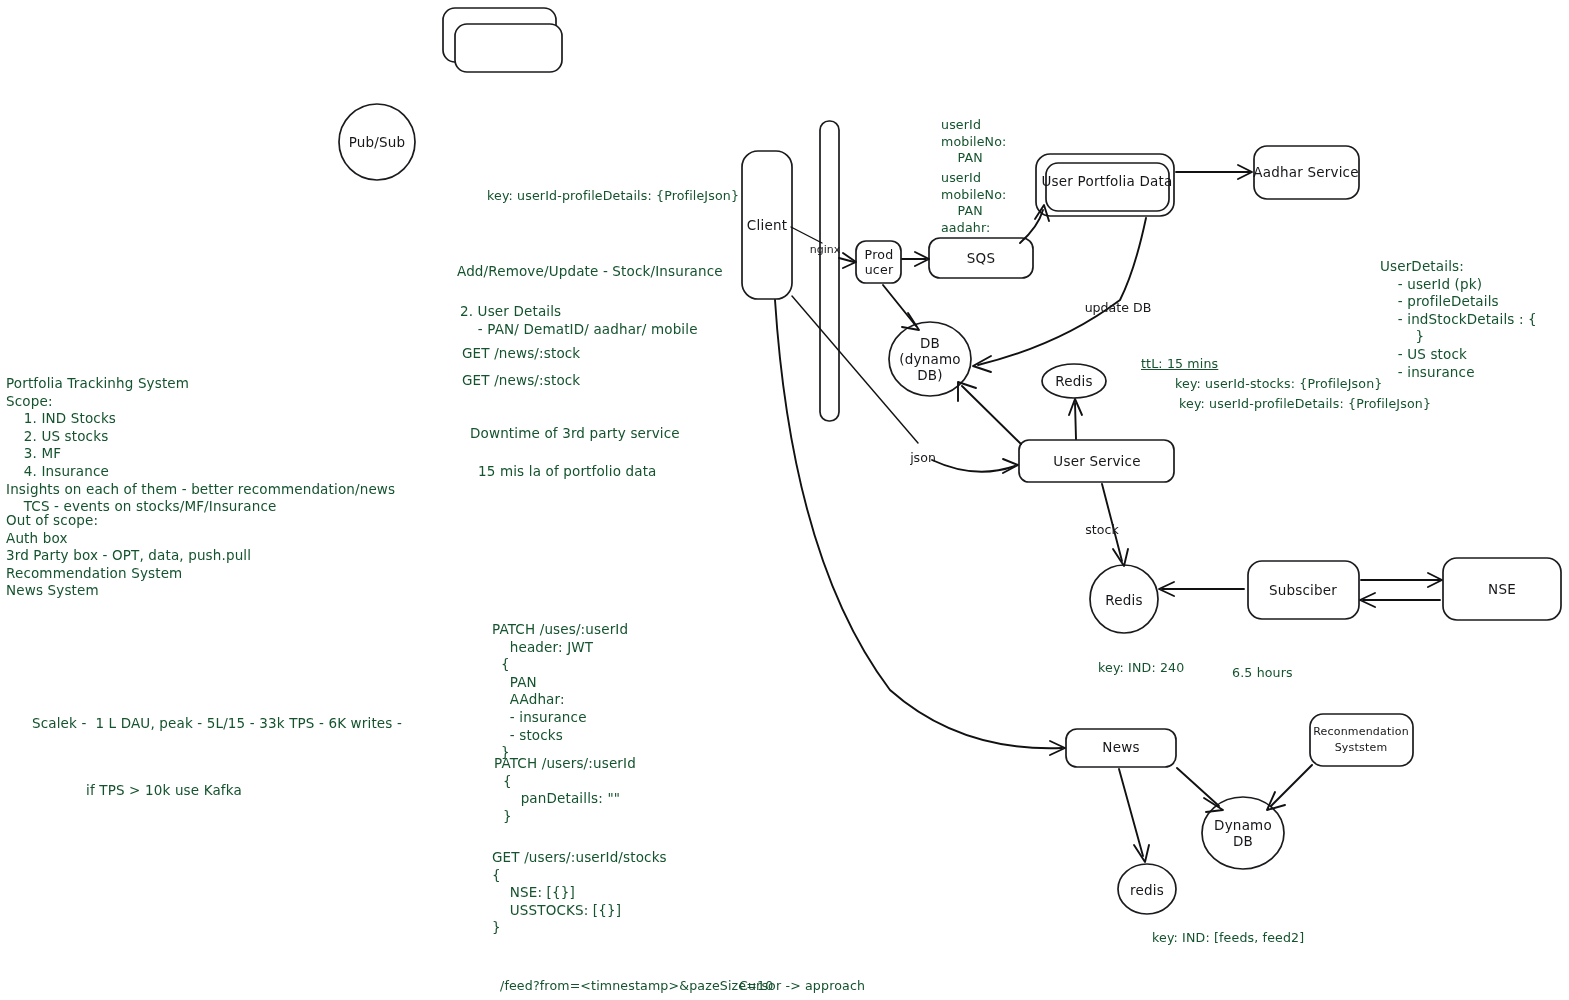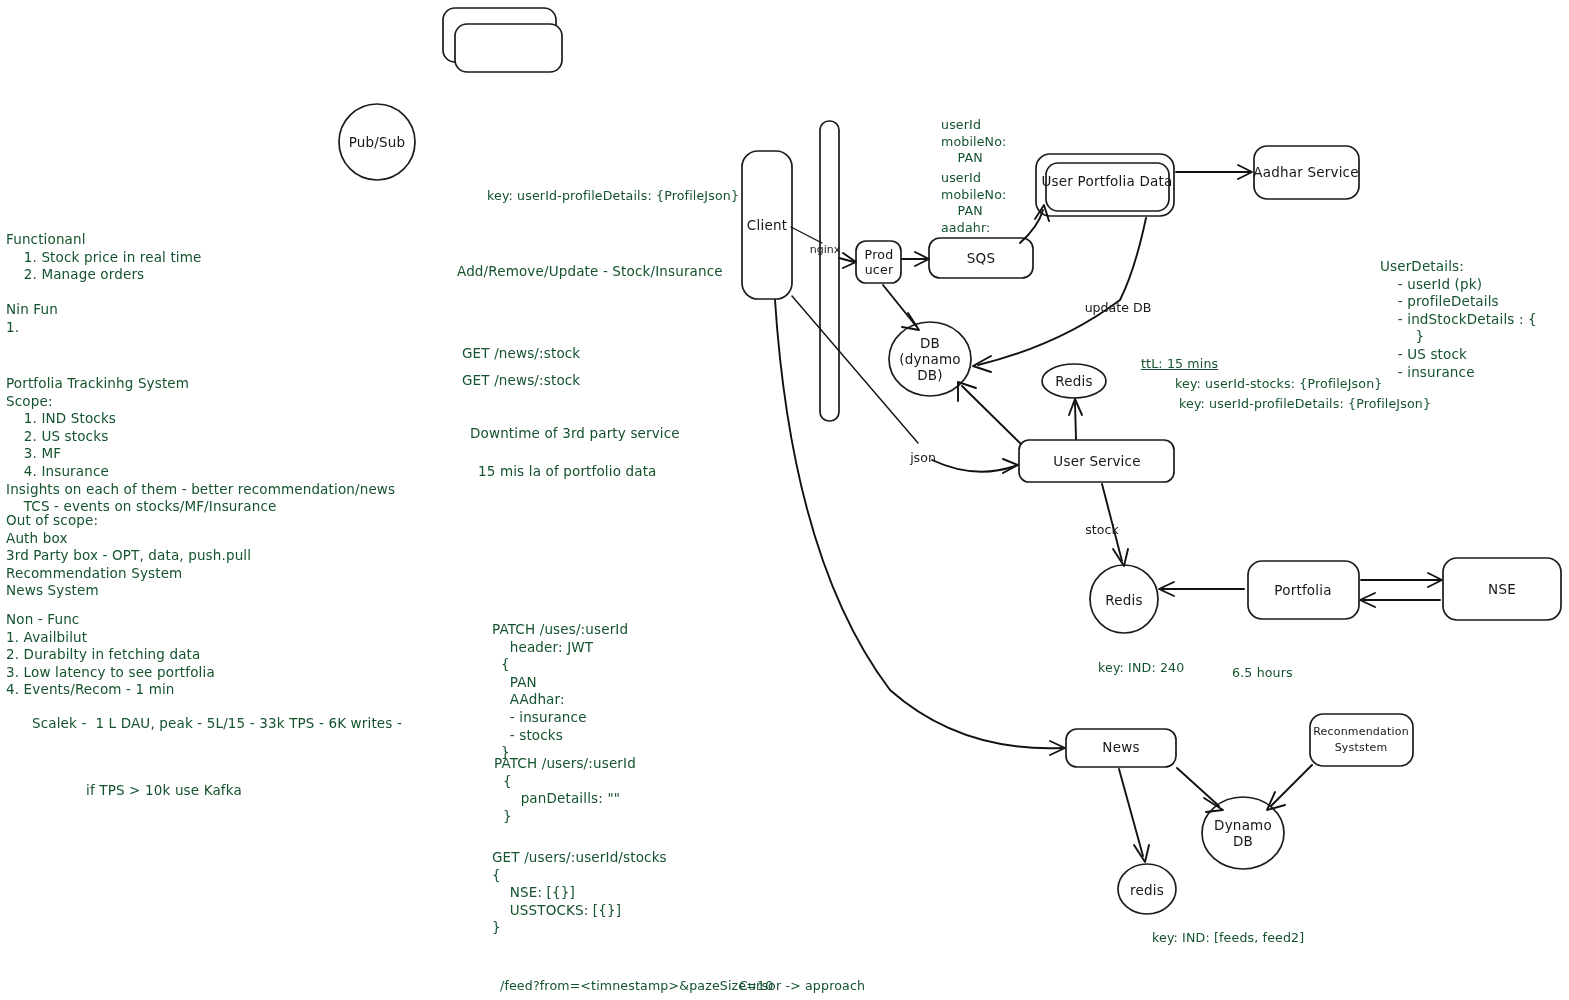--- a/index.html
+++ b/index.html
@@ -183,63 +183,54 @@
 ucer</div>
   <div class="nodelabel" style="left:981px; top:258px;">SQS</div>
   <div class="nodelabel" style="left:1107px; top:181px;">User Portfolia Data</div>
   <div class="nodelabel" style="left:1306px; top:172px;">Aadhar Service</div>
   <div class="nodelabel" style="left:930px; top:359px;">DB
 (dynamo
 DB)</div>
   <div class="nodelabel" style="left:1074px; top:381px;">Redis</div>
   <div class="nodelabel" style="left:1097px; top:461px;text-align:right;">User Service</div>
   <div class="nodelabel" style="left:1124px; top:600px;">Redis</div>
-  <div class="nodelabel" style="left:1303px; top:590px;">Portfolia</div>
+  <div class="nodelabel" style="left:1303px; top:590px;">Subsciber</div>
   <div class="nodelabel" style="left:1502px; top:589px;">NSE</div>
   <div class="nodelabel" style="left:1121px; top:747px;">News</div>
   <div class="nodelabel" style="left:1361px; top:740px; font-size:11px; line-height:16px;">Reconmendation
 Syststem</div>
   <div class="nodelabel" style="left:1243px; top:833px;">Dynamo
 DB</div>
   <div class="nodelabel" style="left:1147px; top:890px;">redis</div>
 
   <div class="edgelabel tiny" style="left:825px; top:249px;">nginx</div>
   <div class="edgelabel" style="left:1118px; top:307px;">update DB</div>
   <div class="edgelabel" style="left:923px; top:457px;">json</div>
   <div class="edgelabel" style="left:1102px; top:529px;">stock</div>
 
-  <div class="note" style="left:6px; top:231px;">Functionanl
-    1. Stock price in real time
-    2. Manage orders
-
-Nin Fun
-1.</div>
   <div class="note" style="left:6px; top:375px;">Portfolia Trackinhg System
 Scope:
     1. IND Stocks
     2. US stocks
     3. MF
     4. Insurance
 Insights on each of them - better recommendation/news
     TCS - events on stocks/MF/Insurance</div>
   <div class="note" style="left:6px; top:512px;">Out of scope:
 Auth box
 3rd Party box - OPT, data, push.pull
 Recommendation System
 News System</div>
-  <div class="note" style="left:6px; top:611px;">Non - Func
-1. Availbilut
-2. Durabilty in fetching data
-3. Low latency to see portfolia
-4. Events/Recom - 1 min</div>
   <div class="note" style="left:32px; top:715px;">Scalek -  1 L DAU, peak - 5L/15 - 33k TPS - 6K writes -</div>
   <div class="note" style="left:86px; top:782px;">if TPS &gt; 10k use Kafka</div>
 
   <div class="note sm" style="left:487px; top:188px;">key: userId-profileDetails: {ProfileJson}</div>
   <div class="note" style="left:457px; top:263px;">Add/Remove/Update - Stock/Insurance</div>
+  <div class="note" style="left:460px; top:303px;">2. User Details
+    - PAN/ DematID/ aadhar/ mobile</div>
   <div class="note" style="left:462px; top:345px;">GET /news/:stock</div>
   <div class="note" style="left:462px; top:372px;">GET /news/:stock</div>
   <div class="note" style="left:470px; top:425px;">Downtime of 3rd party service</div>
   <div class="note" style="left:478px; top:463px;">15 mis la of portfolio data</div>
   <div class="note" style="left:492px; top:621px;">PATCH /uses/:userId
     header: JWT
   {
     PAN
     AAdhar:
     - insurance

